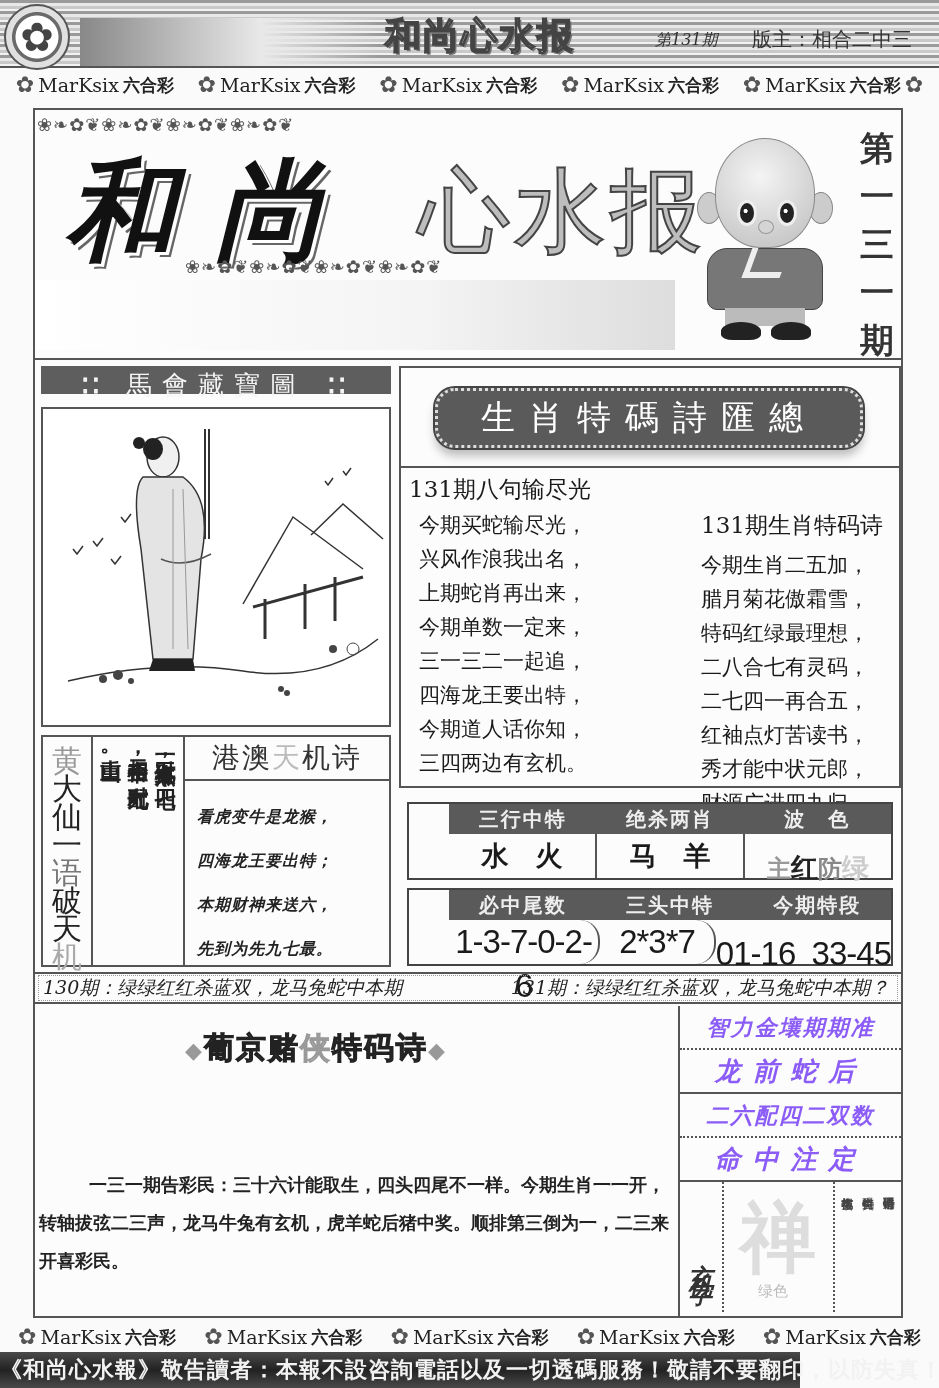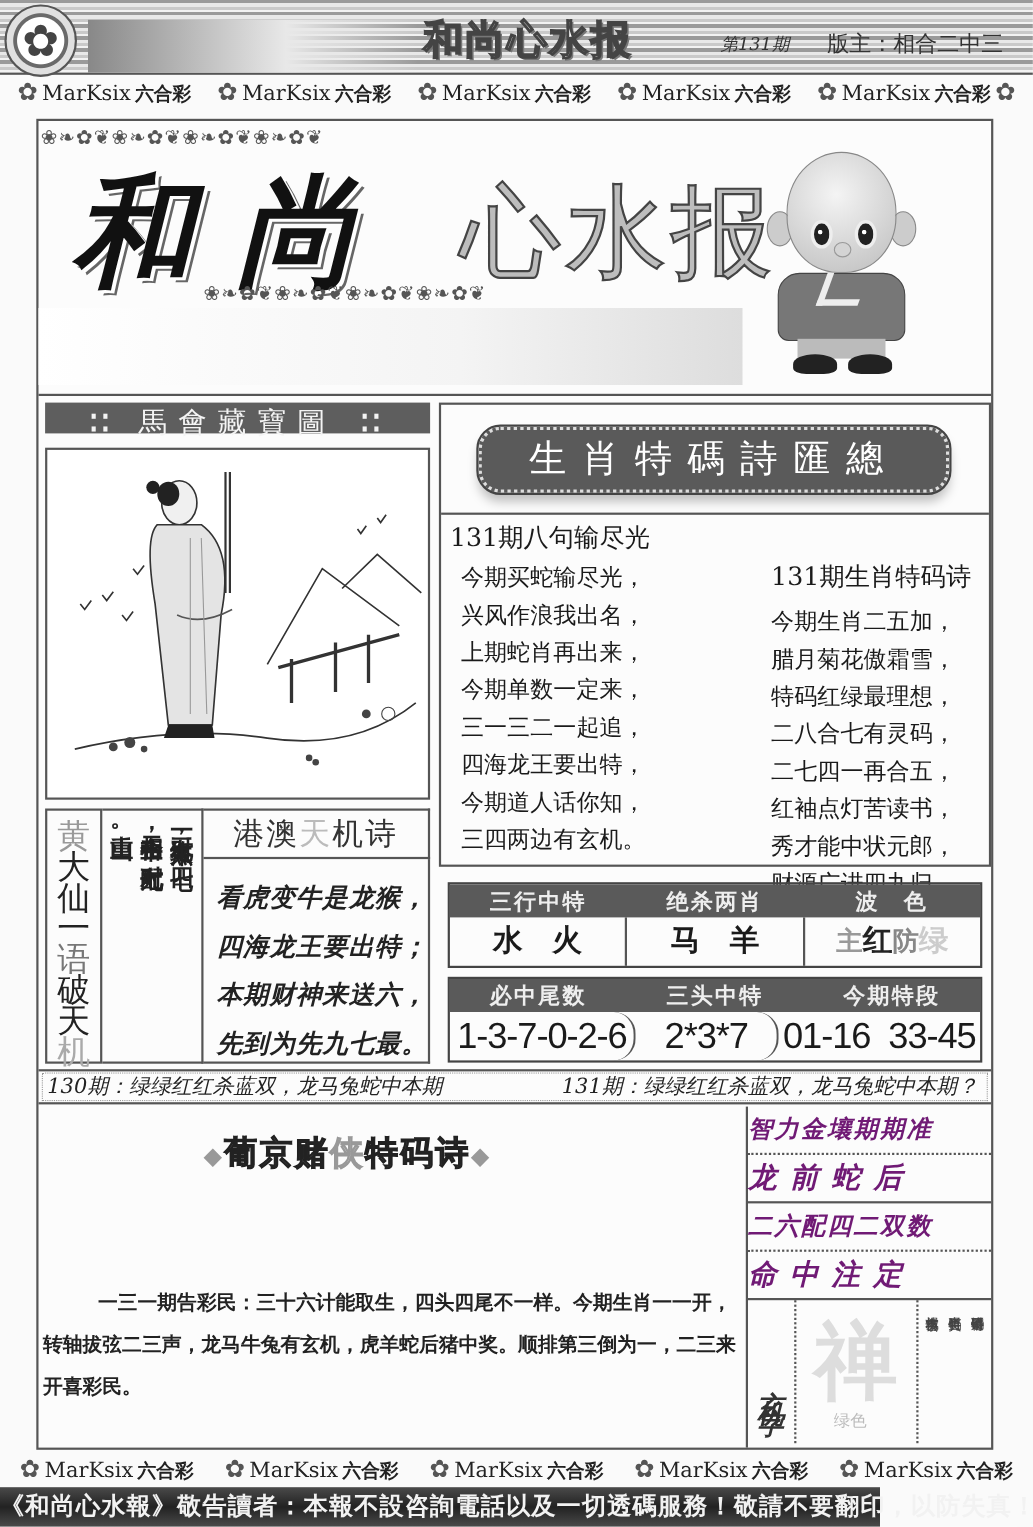--- a/index.html
+++ b/index.html
@@ -89,59 +89,59 @@
   .map-img { position: absolute; left: 6px; top: 297px; width: 350px; height: 320px; border: 2px solid #555; background: #fff; overflow: hidden; }
 
   .huang-cell { position: absolute; left: 6px; top: 625px; width: 52px; height: 232px; border: 2px solid #555; }
   .huang-text { font-size: 30px; line-height: 28px; text-align: center; padding-top: 10px; color: #222; font-family: "DejaVu Sans", sans-serif; }
   .huang-text span { display: block; height: 28px; }
   .vertpoem { position: absolute; left: 58px; top: 625px; width: 92px; height: 232px; border: 2px solid #555; border-left: none; display: flex; flex-direction: row-reverse; justify-content: space-around; padding: 6px 4px; }
   .vcol { writing-mode: vertical-rl; font-size: 21px; line-height: 26px; letter-spacing: 1px; font-weight: bold; color: #222; }
   .gangao-head { position: absolute; left: 150px; top: 625px; width: 206px; height: 46px; border: 2px solid #555; border-left: none; font-size: 28px; text-align: center; line-height: 42px; color: #333; letter-spacing: 2px; }
   .gangao-head .fade { color: #bbb; }
   .gangao-body { position: absolute; left: 150px; top: 671px; width: 206px; height: 186px; border: 2px solid #555; border-left: none; border-top: none; padding: 14px 4px 0 12px; }
-  .gangao-body div { font-size: 23px; line-height: 44px; font-weight: bold; font-style: italic; color: #222; letter-spacing: 1px; white-space: nowrap; }
+  .gangao-body div { font-size: 16px; line-height: 44px; font-weight: bold; font-style: italic; color: #222; letter-spacing: 1px; white-space: nowrap; }
 
   
   .poem-wrap { position: absolute; left: 364px; top: 256px; width: 502px; height: 422px; border: 2px solid #555; }
   .poem-banner {
     position: absolute; left: 34px; top: 20px; width: 428px; height: 60px; background: #5a5a5a; border-radius: 20px;
     border: 3px dotted #ddd; outline: 2px solid #444; color: #fff; font-size: 34px; text-align: center; line-height: 52px;
     letter-spacing: 14px; box-shadow: 0 8px 10px rgba(0,0,0,0.25);
   }
   .poem-divider { position: absolute; left: 0; top: 98px; width: 498px; border-top: 2px solid #555; }
   .poem-col { position: absolute; top: 104px; font-size: 21px; line-height: 34px; color: #1a1a1a; }
   .poem-col .ttl { font-size: 23px; margin-bottom: 2px; }
   .poem-col.l { left: 8px; } .poem-col.l .ln { padding-left: 10px; }
   .poem-col.r { left: 300px; margin-top: 36px; }
 
   
-  .tbl { position: absolute; left: 372px; width: 486px; border: 2px solid #444; }
+  .tbl { position: absolute; left: 372px; width: 486px; border: 2px solid #444; padding-left: 40px; }
   .tbl.t1 { top: 692px; height: 78px; }
   .tbl.t2 { top: 778px; height: 78px; }
   .tbl .hdr { display: flex; height: 30px; background: #5a5a5a; color: #eee; font-size: 20px; font-weight: bold; font-family: "DejaVu Sans", sans-serif; }
   .tbl .hdr div { flex: 1; text-align: center; line-height: 30px; letter-spacing: 2px; }
   .tbl .row { display: flex; height: 44px; }
   .tbl .row div { flex: 1; text-align: center; line-height: 44px; border-right: 2px solid #555; font-size: 27px; font-weight: bold; }
-  .tbl .row div:last-child { border-right: none; }
+  .tbl .row div:last-child { border-right: none; margin-top: 12px; }
   .tbl.t2 .row div { font-family: "Liberation Sans Narrow", "Liberation Sans", sans-serif; font-weight: normal; font-size: 33px; letter-spacing: -1px; border-radius: 20px; }
   .wave .c1 { color: #999; font-size: 24px; } .wave .c2 { color: #222; } .wave .c3 { color: #888; font-size: 24px; } .wave .c4 { color: #ccc; }
 
   
   .strip { position: absolute; left: 0; top: 862px; width: 866px; height: 32px; border-top: 2px solid #555; border-bottom: 2px solid #555; outline: 1px dotted #999; outline-offset: -4px; display: flex; justify-content: space-between; align-items: center; padding: 0 12px 0 8px; font-size: 19px; font-style: italic; color: #222; }
 
   
   .bottom-left { position: absolute; left: 0; top: 896px; width: 640px; height: 310px; }
   .junjing-title { position: absolute; left: 150px; top: 22px; font-size: 30px; font-weight: bold; font-family: "DejaVu Sans", sans-serif; color: #555; letter-spacing: 2px; -webkit-text-stroke: 1px #222; }
   .junjing-title .dia { font-size: 22px; color: #999; -webkit-text-stroke: 0; }
   .junjing-title .fade { color: #ccc; -webkit-text-stroke: 1px #999; }
   .junjing-body { position: absolute; left: 4px; top: 160px; width: 636px; font-size: 18px; line-height: 38px; font-weight: bold; font-family: "DejaVu Sans", sans-serif; color: #222; text-indent: 50px; }
 
   .bottom-right { position: absolute; left: 643px; top: 896px; width: 223px; height: 310px; border-left: 2px solid #555; }
-  .br-row { height: 44px; border-bottom: 2px solid #555; font-size: 26px; line-height: 42px; font-weight: bold; font-style: italic; color: #701a75; letter-spacing: 4px; }
+  .br-row { height: 44px; border-bottom: 2px solid #555; text-align: center; font-size: 26px; line-height: 42px; font-weight: bold; font-style: italic; color: #8b5cf6; letter-spacing: 4px; }
   .br-row.dot { border-bottom: 2px dotted #555; }
   .br-row.small { font-size: 22px; letter-spacing: 2px; }
   .br-row.big { letter-spacing: 12px; }
   .xuanji { display: flex; height: 130px; }
   .xuanji .lbl { width: 44px; border-right: 2px dotted #555; writing-mode: vertical-rl; font-size: 24px; font-weight: bold; font-style: italic; text-align: center; line-height: 44px; padding-top: 20px; color: #333; letter-spacing: 8px; }
   .xuanji .mid { flex: 1; border-right: 2px dotted #555; position: relative; }
   .xuanji .mid .zen { position: absolute; left: 16px; top: 6px; font-size: 76px; color: #ddd; font-weight: bold; }
   .xuanji .mid .clr { position: absolute; left: 34px; top: 100px; font-size: 15px; color: #bbb; }
   .xuanji .notes { width: 66px; display: flex; flex-direction: row-reverse; justify-content: space-around; padding: 6px 2px; }
   .xuanji .notes div { writing-mode: vertical-rl; font-size: 12px; color: #444; line-height: 14px; }
@@ -209,20 +209,21 @@
       <div class="head"></div>
       <div class="eye l"></div>
       <div class="eye r"></div>
       <div class="nose"></div>
       <div class="robe"></div>
       <div class="collar"></div>
       <div class="legs"></div>
       <div class="shoe l"></div>
       <div class="shoe r"></div>
     </div>
+    <div class="issue-vert">第一三一期</div>
   </section>
 
   <div class="map-head">∷ 馬會藏寶圖 ∷</div>
   <div class="map-img">
     <svg width="346" height="316" viewBox="0 0 346 316">
       <g stroke="#333" fill="none" stroke-width="1.5">
 
         <path d="M25 272 Q120 250 200 262 T335 230"></path>
 
         <path d="M200 195 L250 108 L320 160"></path>

